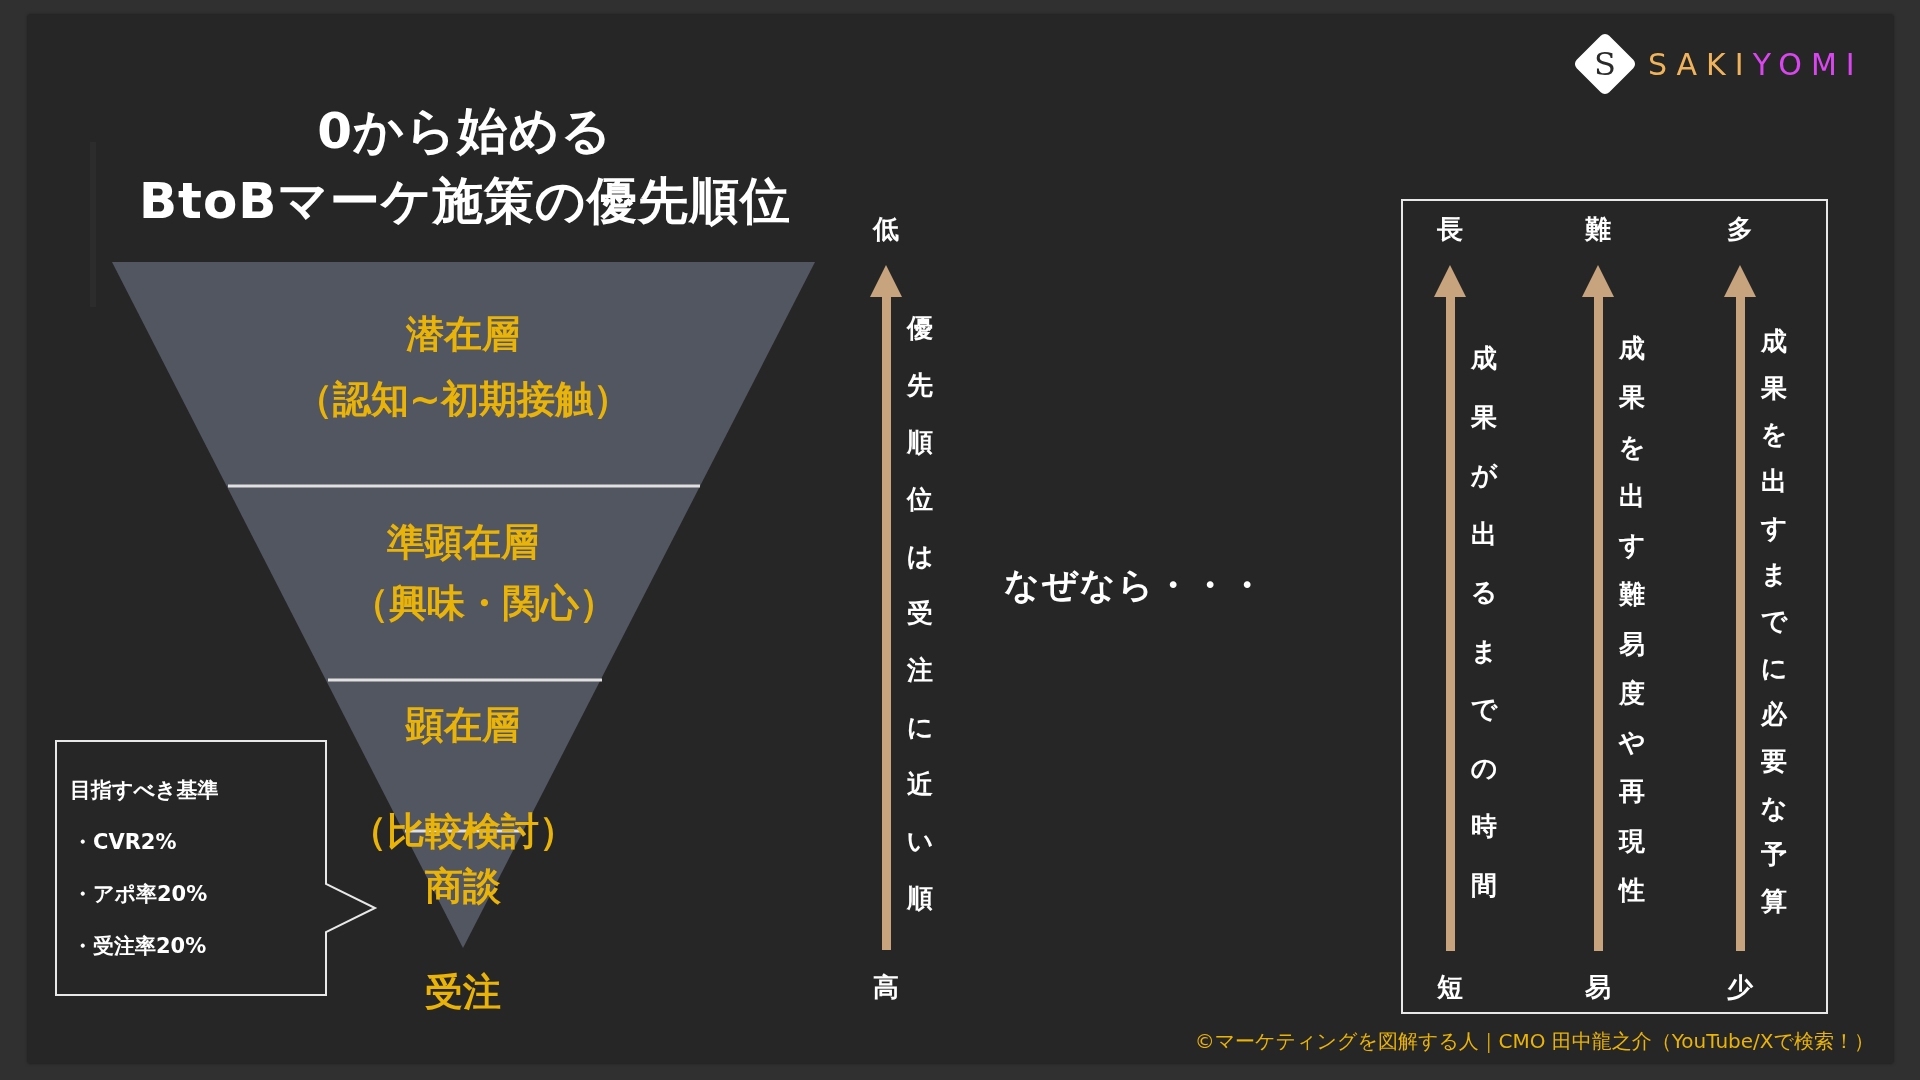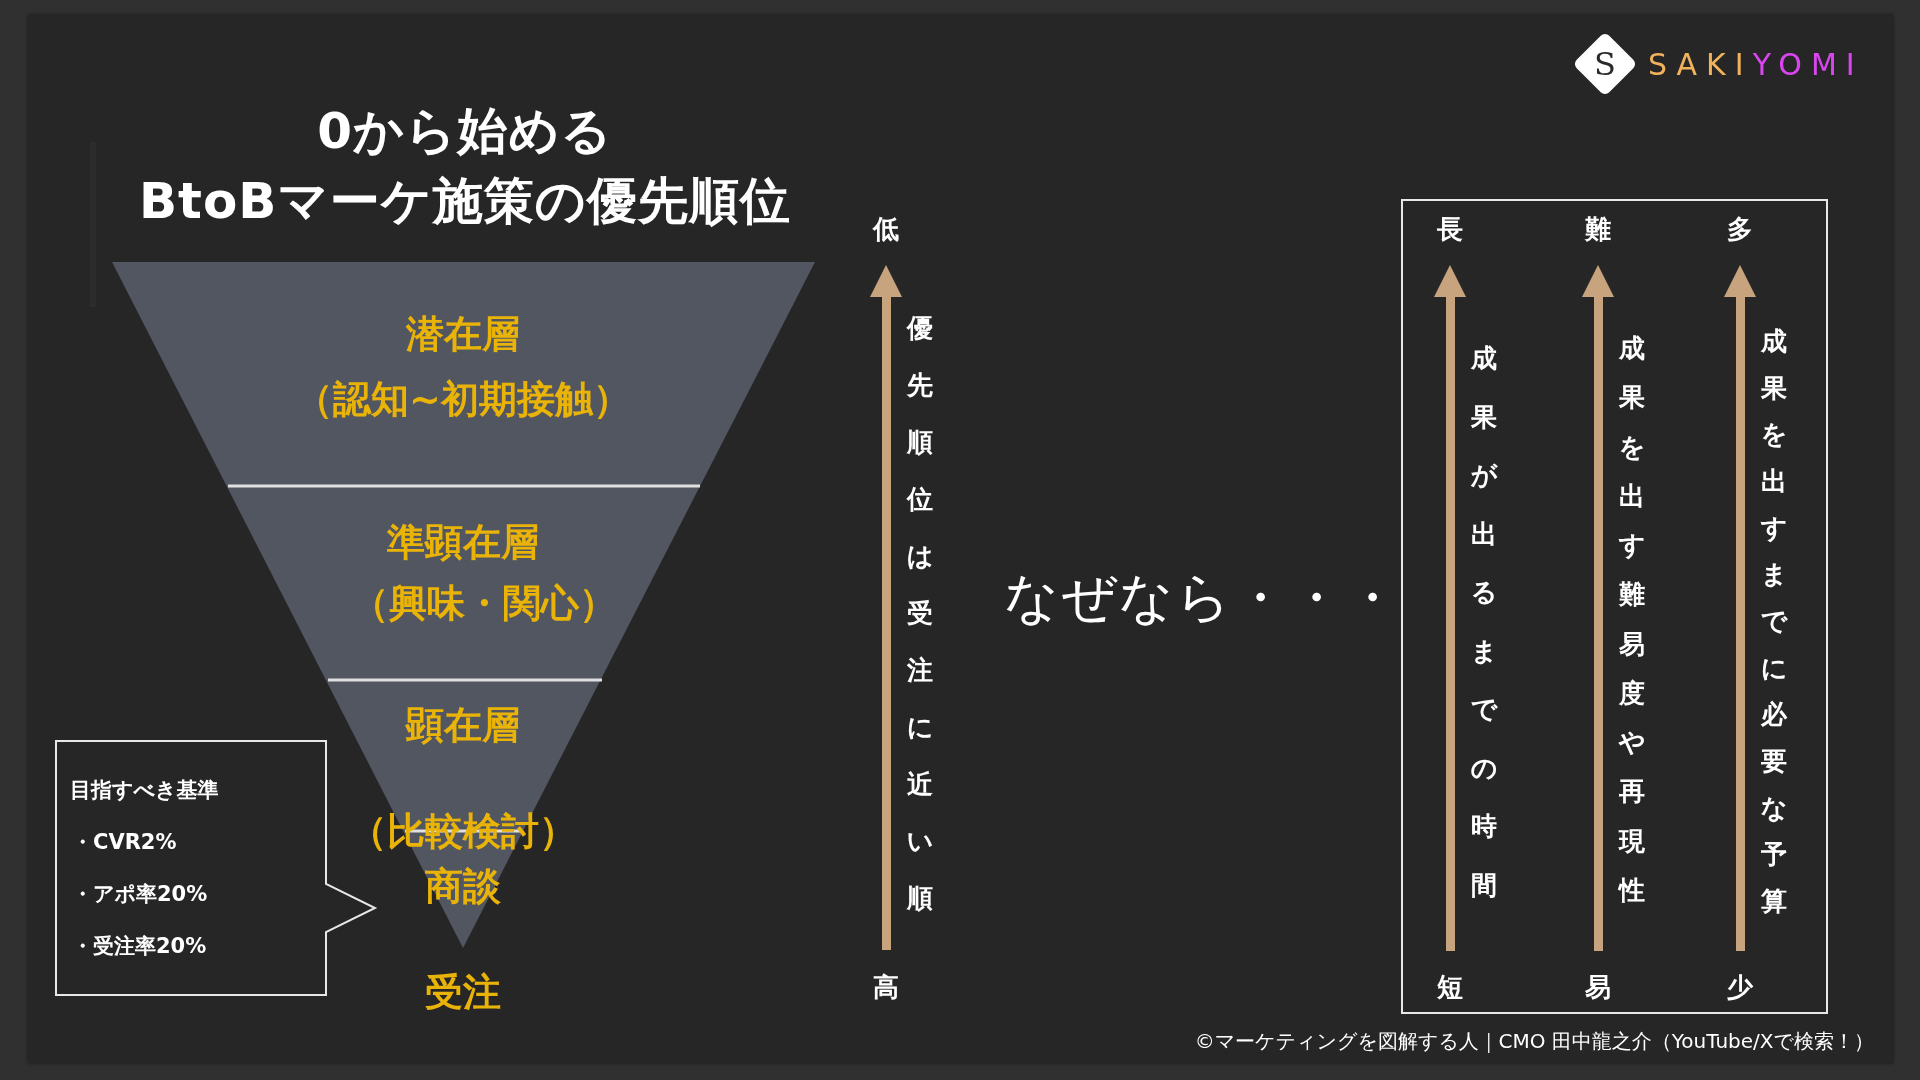--- a/index.html
+++ b/index.html
@@ -9,29 +9,29 @@
   .title { position: absolute; left: 70px; width: 790px; text-align: center; font-weight: bold; font-size: 50px; line-height: 60px; color: #ffffff; letter-spacing: 1px; margin-top: 19px; }
   .title-bar { position: absolute; left: 90px; top: 142px; width: 6px; height: 165px; background: #2c2c2c; }
   svg.funnel { position: absolute; left: 0; top: 0; }
   .f-label { position: absolute; text-align: center; font-weight: bold; color: #eab308; white-space: nowrap; transform: translateX(-50%); }
   .f-main { font-size: 38px; line-height: 44px; }
   .f-sub { font-size: 38px; line-height: 44px; }
   .callout-text { position: absolute; left: 72px; font-weight: bold; font-size: 21px; line-height: 52px; white-space: nowrap; }
   .vlabel { position: absolute; font-weight: bold; font-size: 26px; transform: translateX(-50%); color: #ffffff; }
   .vtext { position: absolute; display: flex; flex-direction: column; justify-content: space-between; align-items: center; font-weight: bold; font-size: 26px; color: #ffffff; transform: translateX(-50%); }
   .vtext span { display: block; line-height: 30px; }
-  .naze { position: absolute; left: 1004px; top: 562px; font-weight: normal; font-size: 54px; letter-spacing: 2px; white-space: nowrap; }
+  .naze { position: absolute; left: 1004px; top: 562px; font-weight: bold; font-size: 35px; letter-spacing: 2px; white-space: nowrap; }
   .reason-box { position: absolute; left: 1401px; top: 199px; width: 427px; height: 815px; border: 2px solid #e8e8e8; }
   .logo { position: absolute; left: 1574px; top: 34px; display: flex; align-items: center; }
   .logo-diamond { width: 46px; height: 46px; background: #ffffff; border-radius: 6px; transform: rotate(45deg); margin: 7px 20px 7px 8px; position: relative; }
   .logo-diamond .glyph { position: absolute; left: 0; top: 0; width: 46px; height: 46px; transform: rotate(-45deg); display: flex; align-items: center; justify-content: center; font-family: "DejaVu Serif", serif; font-size: 32px; color: #2a2a2a; }
   .logo-text { font-family: "DejaVu Sans", sans-serif; font-size: 30px; letter-spacing: 9px; font-weight: normal; }
   .logo-accent { color: #f0b25a; }
   .logo-rest { color: #d946ef; }
-  .footer { position: absolute; right: 46px; top: 1028px; font-size: 20px; color: #ffffff; white-space: nowrap; }
+  .footer { position: absolute; right: 46px; top: 1028px; font-size: 20px; color: #eab308; white-space: nowrap; }
 </style>
 </head>
 <body>
 
 <div class="slide"></div>
 
 <div class="logo">
   <div class="logo-diamond">
     <div class="glyph">S</div>
   </div>

